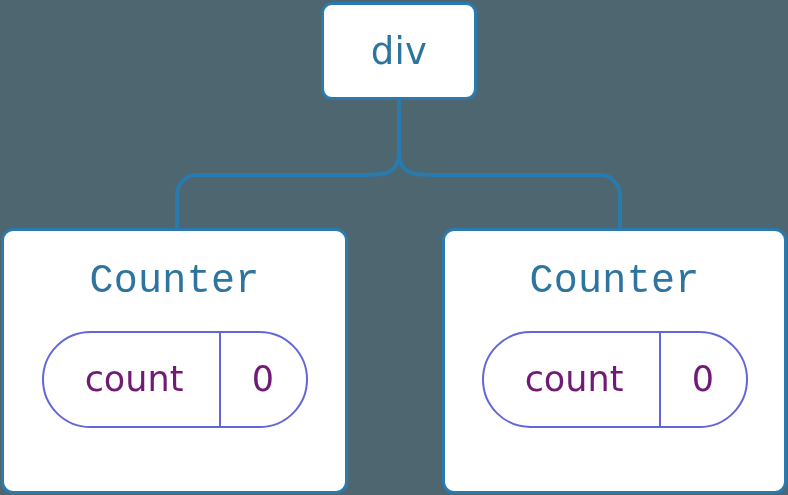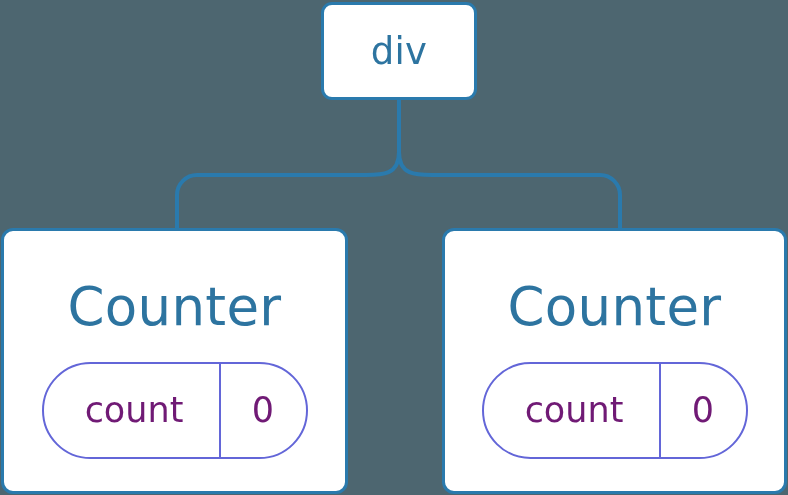--- a/index.html
+++ b/index.html
@@ -68,24 +68,25 @@
     z-index: 3;
     display: flex;
     flex-direction: column;
     align-items: center;
   }
   .component-card.left  { left: 1px;   width: 347px; }
   .component-card.right { left: 442px; width: 345px; }
 
   .component-title {
     color: #2d74a0;
-    font-size: 53px;
+    font-size: 40px;
     line-height: 1;
-    margin-top: 49px;
+    margin-top: 31px;
     letter-spacing: 0.3px;
+    font-family: Liberation Mono, monospace;
   }
 
   
   .state-pill {
     position: relative;
     margin-top: 29px;
     width: 266px;
     height: 97px;
     border: 2px solid #6366d8;
     border-radius: 49px;

